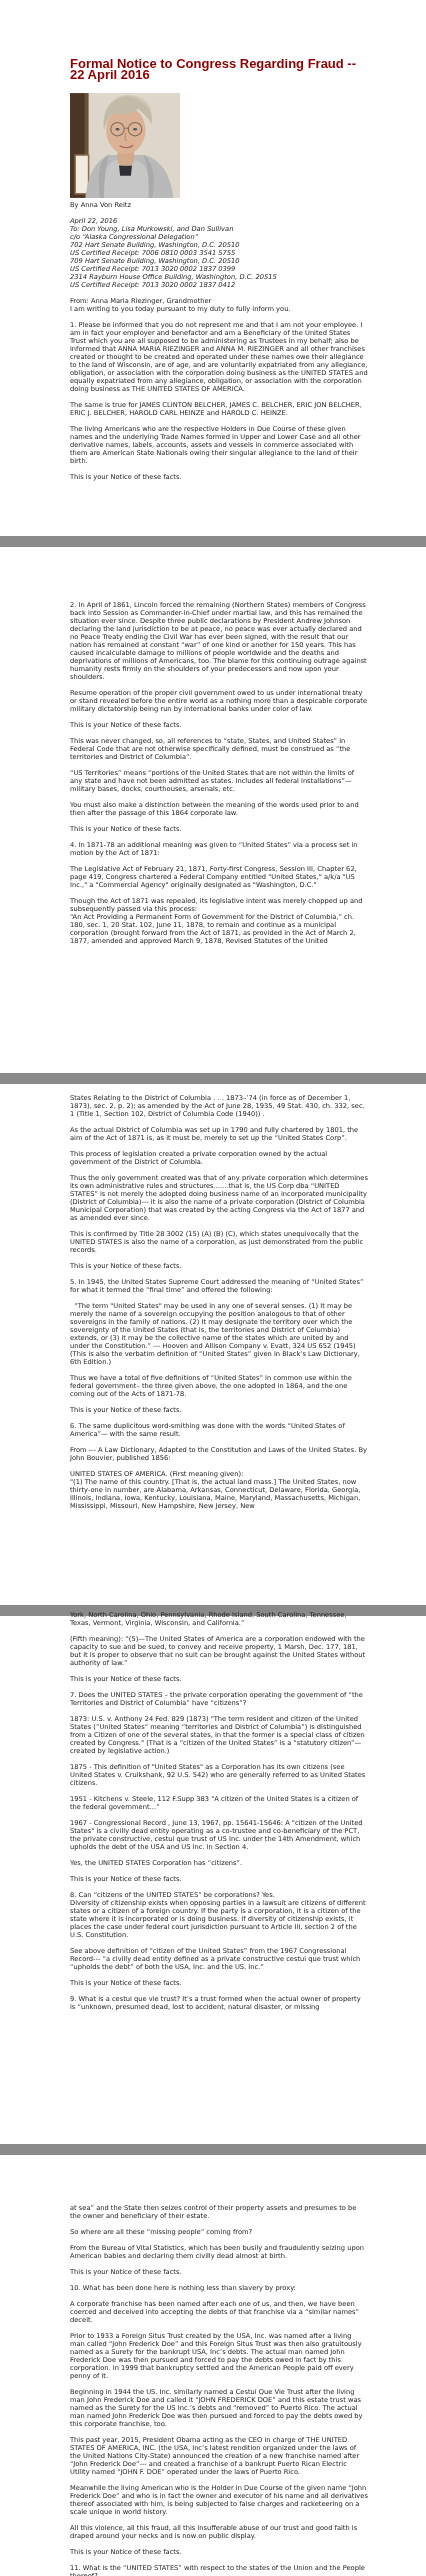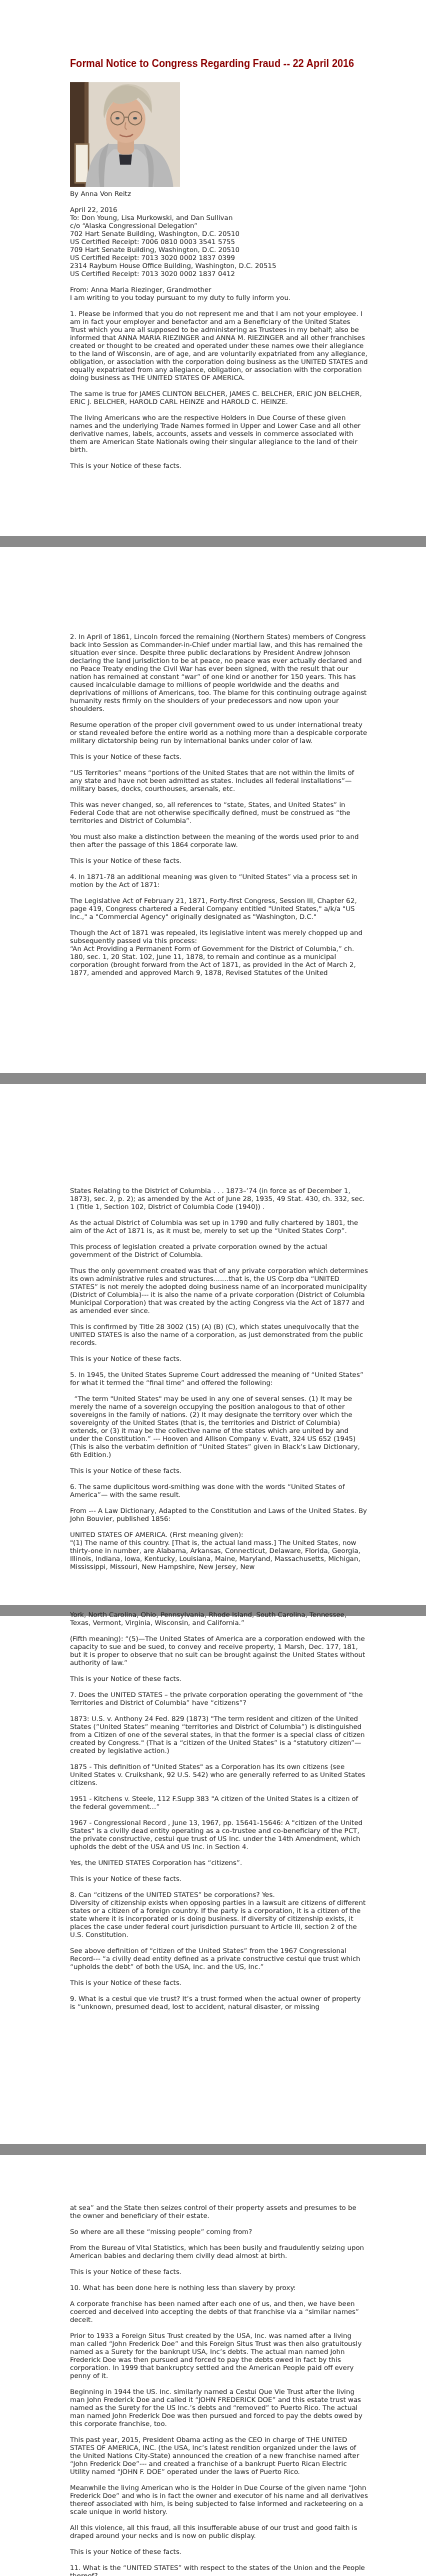--- a/index.html
+++ b/index.html
@@ -8,37 +8,37 @@
     width:427px;
     height:3606px;
     background:#ffffff;
     overflow:hidden;
     font-family:"DejaVu Sans",sans-serif;
     font-size:6.7px;
     line-height:8px;
     color:#1b1b1b;
   }
   .sec{position:absolute;left:70px;width:298px;}
-  .sec > .holder > .para:first-child{margin-top:4px;}
+  .sec > .holder > .para:first-child{margin-top:4px;font-style:italic;}
   .sec.zero-first > .para:first-child{margin-top:0;}
   .para{margin:8px 0;white-space:pre-line;}
   .title{
     font-family:"Liberation Sans",sans-serif;
     font-weight:bold;
-    font-size:10px;
+    font-size:13px;
     line-height:11.3px;
     color:#8b0000;
     margin:0;
   }
   .photo{margin-top:12.4px;width:110px;height:105px;display:block;}
   .byline{margin:3.1px 0 8px 0;}
   .adbar{position:absolute;left:0;width:427px;height:10.8px;background:#8a8a8a;}
   .b1{top:536px;} .b2{top:1073px;} .b3{top:1605px;}
   .b4{top:2144px;}
-  #s0{top:58px;} #s1{top:633px;} #s2{top:1187px;} #s3{top:1611px;}
+  #s0{top:58px;} #s1{top:601px;} #s2{top:1094px;} #s3{top:1611px;}
   #s4{top:2204px;}
 </style>
 </head>
 <body>
 
 <div class="page">
 
   <div class="adbar b1"></div>
   <div class="adbar b2"></div>
   <div class="adbar b3"></div>
@@ -95,38 +95,39 @@
         <p class="para">The same is true for JAMES CLINTON BELCHER, JAMES C. BELCHER, ERIC JON BELCHER, ERIC J. BELCHER, HAROLD CARL HEINZE and HAROLD C. HEINZE.</p>
         <p class="para">The living Americans who are the respective Holders in Due Course of these given names and the underlying Trade Names formed in Upper and Lower Case and all other derivative names, labels, accounts, assets and vessels in commerce associated with them are American State Nationals owing their singular allegiance to the land of their birth.</p>
         <p class="para">This is your Notice of these facts.</p>
       </div>
   </div>
 
   <div class="sec zero-first" id="s1">
       <p class="para">2.  In April of 1861, Lincoln forced the remaining (Northern States) members of Congress back into Session as Commander-in-Chief under martial law, and this has remained the situation ever since.   Despite three public declarations by President Andrew Johnson declaring the land jurisdiction to be at peace, no peace was ever actually declared and no Peace Treaty ending the Civil War has ever been signed, with the result that our nation has remained at constant “war” of one kind or another for 150 years.  This has caused incalculable damage to millions of people worldwide and the deaths and deprivations of millions of Americans, too.  The blame for this continuing outrage against humanity rests firmly on the shoulders of your predecessors and now upon your shoulders.</p>
       <p class="para">Resume operation of the proper civil government owed to us under international treaty or stand revealed before the entire world as a nothing more than a despicable corporate military dictatorship being run by international banks under color of law.</p>
       <p class="para">This is your Notice of these facts.</p>
+      <p class="para">This was never changed, so, all references to “state, States, and United States” in Federal Code that are not otherwise specifically defined, must be construed as “the territories and District of Columbia”.</p>
       <p class="para">“US Territories” means “portions of the United States that are not within the limits of any state and have not been admitted as states.  Includes all federal installations”—military bases, docks, courthouses, arsenals, etc.</p>
-      <p class="para">This was never changed, so, all references to “state, States, and United States” in Federal Code that are not otherwise specifically defined, must be construed as “the territories and District of Columbia”.</p>
       <p class="para">You must also make a distinction between the meaning of the words used prior to and then after the passage of this 1864 corporate law.</p>
       <p class="para">This is your Notice of these facts.</p>
       <p class="para">4.  In 1871-78 an additional meaning was given to “United States” via a process set in motion by the Act of 1871:</p>
       <p class="para">The Legislative Act of February 21, 1871, Forty-first Congress, Session III, Chapter 62, page 419, Congress chartered a Federal Company entitled "United States," a/k/a "US Inc.," a "Commercial Agency" originally designated as "Washington, D.C."</p>
       <p class="para">Though the Act of 1871 was repealed, its legislative intent was merely chopped up and subsequently passed via this process:
 “An Act Providing a Permanent Form of Government for the District of Columbia,” ch. 180, sec. 1, 20 Stat. 102, June 11, 1878, to remain and continue as a municipal corporation (brought forward from the Act of 1871, as provided in the Act of March 2, 1877, amended and approved March 9, 1878, Revised Statutes of the United</p>
     </div>
   <div class="sec zero-first" id="s2">
       <p class="para">States Relating to the District of Columbia . . . 1873–’74 (in force as of December 1, 1873), sec. 2, p. 2); as amended by the Act of June 28, 1935, 49 Stat. 430, ch. 332, sec. 1 (Title 1, Section 102, District of Columbia Code (1940)) .</p>
       <p class="para">As the actual District of Columbia was set up in 1790 and fully chartered by 1801, the aim of the Act of 1871 is, as it must be, merely to set up the “United States Corp”.</p>
       <p class="para">This process of legislation created a private corporation owned by the actual government of the District of Columbia.</p>
       <p class="para">Thus the only government created was that of any private corporation which determines its own administrative rules and structures.......that is, the US Corp dba “UNITED STATES”  is not merely the adopted doing business name of an incorporated municipality (District of Columbia)--- it is also the name of a private corporation (District of Columbia Municipal Corporation) that was created by the acting Congress via the Act of 1877 and as amended ever since.</p>
       <p class="para">This is confirmed by Title 28 3002 (15) (A) (B) (C), which states unequivocally that the UNITED STATES is also the name of a corporation, as just demonstrated from the public records.</p>
       <p class="para">This is your Notice of these facts.</p>
       <p class="para">5. In 1945, the United States Supreme Court addressed the meaning of “United States” for what it termed the “final time” and offered the following:</p>
       <p class="para">&nbsp;&nbsp;“The term "United States" may be used in any one of several senses. (1) It may be merely the name of a sovereign occupying the position analogous to that of other sovereigns in the family of nations. (2) It may designate the territory over which the sovereignty of the United States (that is, the territories and District of Columbia) extends, or (3) it may be the collective name of the states which are united by and under the Constitution.” --- Hooven and Allison Company v. Evatt, 324 US 652 (1945)   (This is also the verbatim definition of “United States” given in Black’s Law Dictionary, 6th Edition.)</p>
+      <p class="para">Thus we have a total of five definitions of “United States” in common use within the federal government– the three given above, the one adopted in 1864, and the one coming out of the Acts of 1871-78.</p>
       <p class="para">This is your Notice of these facts.</p>
       <p class="para">6.  The same duplicitous word-smithing was done with the words “United States of America”— with the same result.</p>
       <p class="para">From --- A Law Dictionary, Adapted to the Constitution and Laws of the United States. By John Bouvier, published 1856:</p>
       <p class="para">UNITED STATES OF AMERICA.   (First meaning given):
 "(1) The name of this country. [That is, the actual land mass.] The United States, now thirty-one in number, are Alabama, Arkansas, Connecticut, Delaware, Florida, Georgia, Illinois, Indiana, Iowa, Kentucky, Louisiana, Maine, Maryland, Massachusetts, Michigan, Mississippi, Missouri, New Hampshire, New Jersey, New</p>
     </div>
   <div class="sec zero-first" id="s3">
       <p class="para">York, North Carolina, Ohio, Pennsylvania, Rhode Island, South Carolina, Tennessee, Texas, Vermont, Virginia, Wisconsin, and California.”</p>
       <p class="para">(Fifth meaning): “(5)—The United States of America are a corporation endowed with the capacity to sue and be sued, to convey and receive property, 1 Marsh, Dec. 177, 181, but it is proper to observe that no suit can be brought against the United States without authority of law.”</p>
       <p class="para">This is your Notice of these facts.</p>
@@ -146,20 +147,20 @@
   <div class="sec zero-first" id="s4">
       <p class="para">at sea” and the State then seizes control of their property assets and presumes to be the owner and beneficiary of their estate.</p>
       <p class="para">So where are all these “missing people” coming from?</p>
       <p class="para">From the Bureau of Vital Statistics, which has been busily and fraudulently seizing upon American babies and declaring them civilly dead almost at birth.</p>
       <p class="para">This is your Notice of these facts.</p>
       <p class="para">10.  What has been done here is nothing less than slavery by proxy:</p>
       <p class="para">A corporate franchise has been named after each one of us, and then, we have been coerced and deceived into accepting the debts of that franchise via a “similar names” deceit.</p>
       <p class="para">Prior to 1933  a Foreign Situs Trust created by the USA, Inc. was named after a living man called “John Frederick Doe” and  this Foreign Situs Trust was then also gratuitously named as a Surety for the bankrupt  USA, Inc’s debts.  The actual man named John Frederick Doe was then pursued and forced to pay the debts owed in fact by this corporation.  In 1999 that bankruptcy settled and the American People paid off every penny of it.</p>
       <p class="para">Beginning  in 1944  the US. Inc. similarly named a Cestui Que Vie Trust after the living man John Frederick Doe and called it “JOHN FREDERICK DOE” and this estate trust was named as the Surety for the US Inc.’s debts and “removed” to Puerto Rico. The actual man named John Frederick Doe was then pursued and forced to pay the debts owed by this corporate franchise, too.</p>
       <p class="para">This past year, 2015,  President Obama acting as the CEO in charge of THE UNITED STATES OF AMERICA, INC. (the USA, Inc’s latest rendition organized under the laws of the United Nations City-State) announced the creation of a new franchise named after “John Frederick Doe”--- and created a franchise of a bankrupt Puerto Rican Electric Utility named “JOHN F. DOE” operated under the laws of Puerto Rico.</p>
-      <p class="para">Meanwhile the living American who is the Holder in Due Course of the given name “John Frederick Doe” and who is in fact the owner and executor of his name and all derivatives thereof associated with him, is being subjected to false informed and racketeering on a scale unique in world history.</p>
+      <p class="para">Meanwhile the living American who is the Holder in Due Course of the given name “John Frederick Doe” and who is in fact the owner and executor of his name and all derivatives thereof associated with him, is being subjected to false charges and racketeering on a scale unique in world history.</p>
       <p class="para">All this violence, all this fraud, all this insufferable abuse of our trust and good faith is draped around your necks and is now on public display.</p>
       <p class="para">This is your Notice of these facts.</p>
       <p class="para">11.  What is the “UNITED STATES” with respect to the states of the Union and the People thereof?</p>
     </div>
 
 </div>
 
 
 </body></html>

